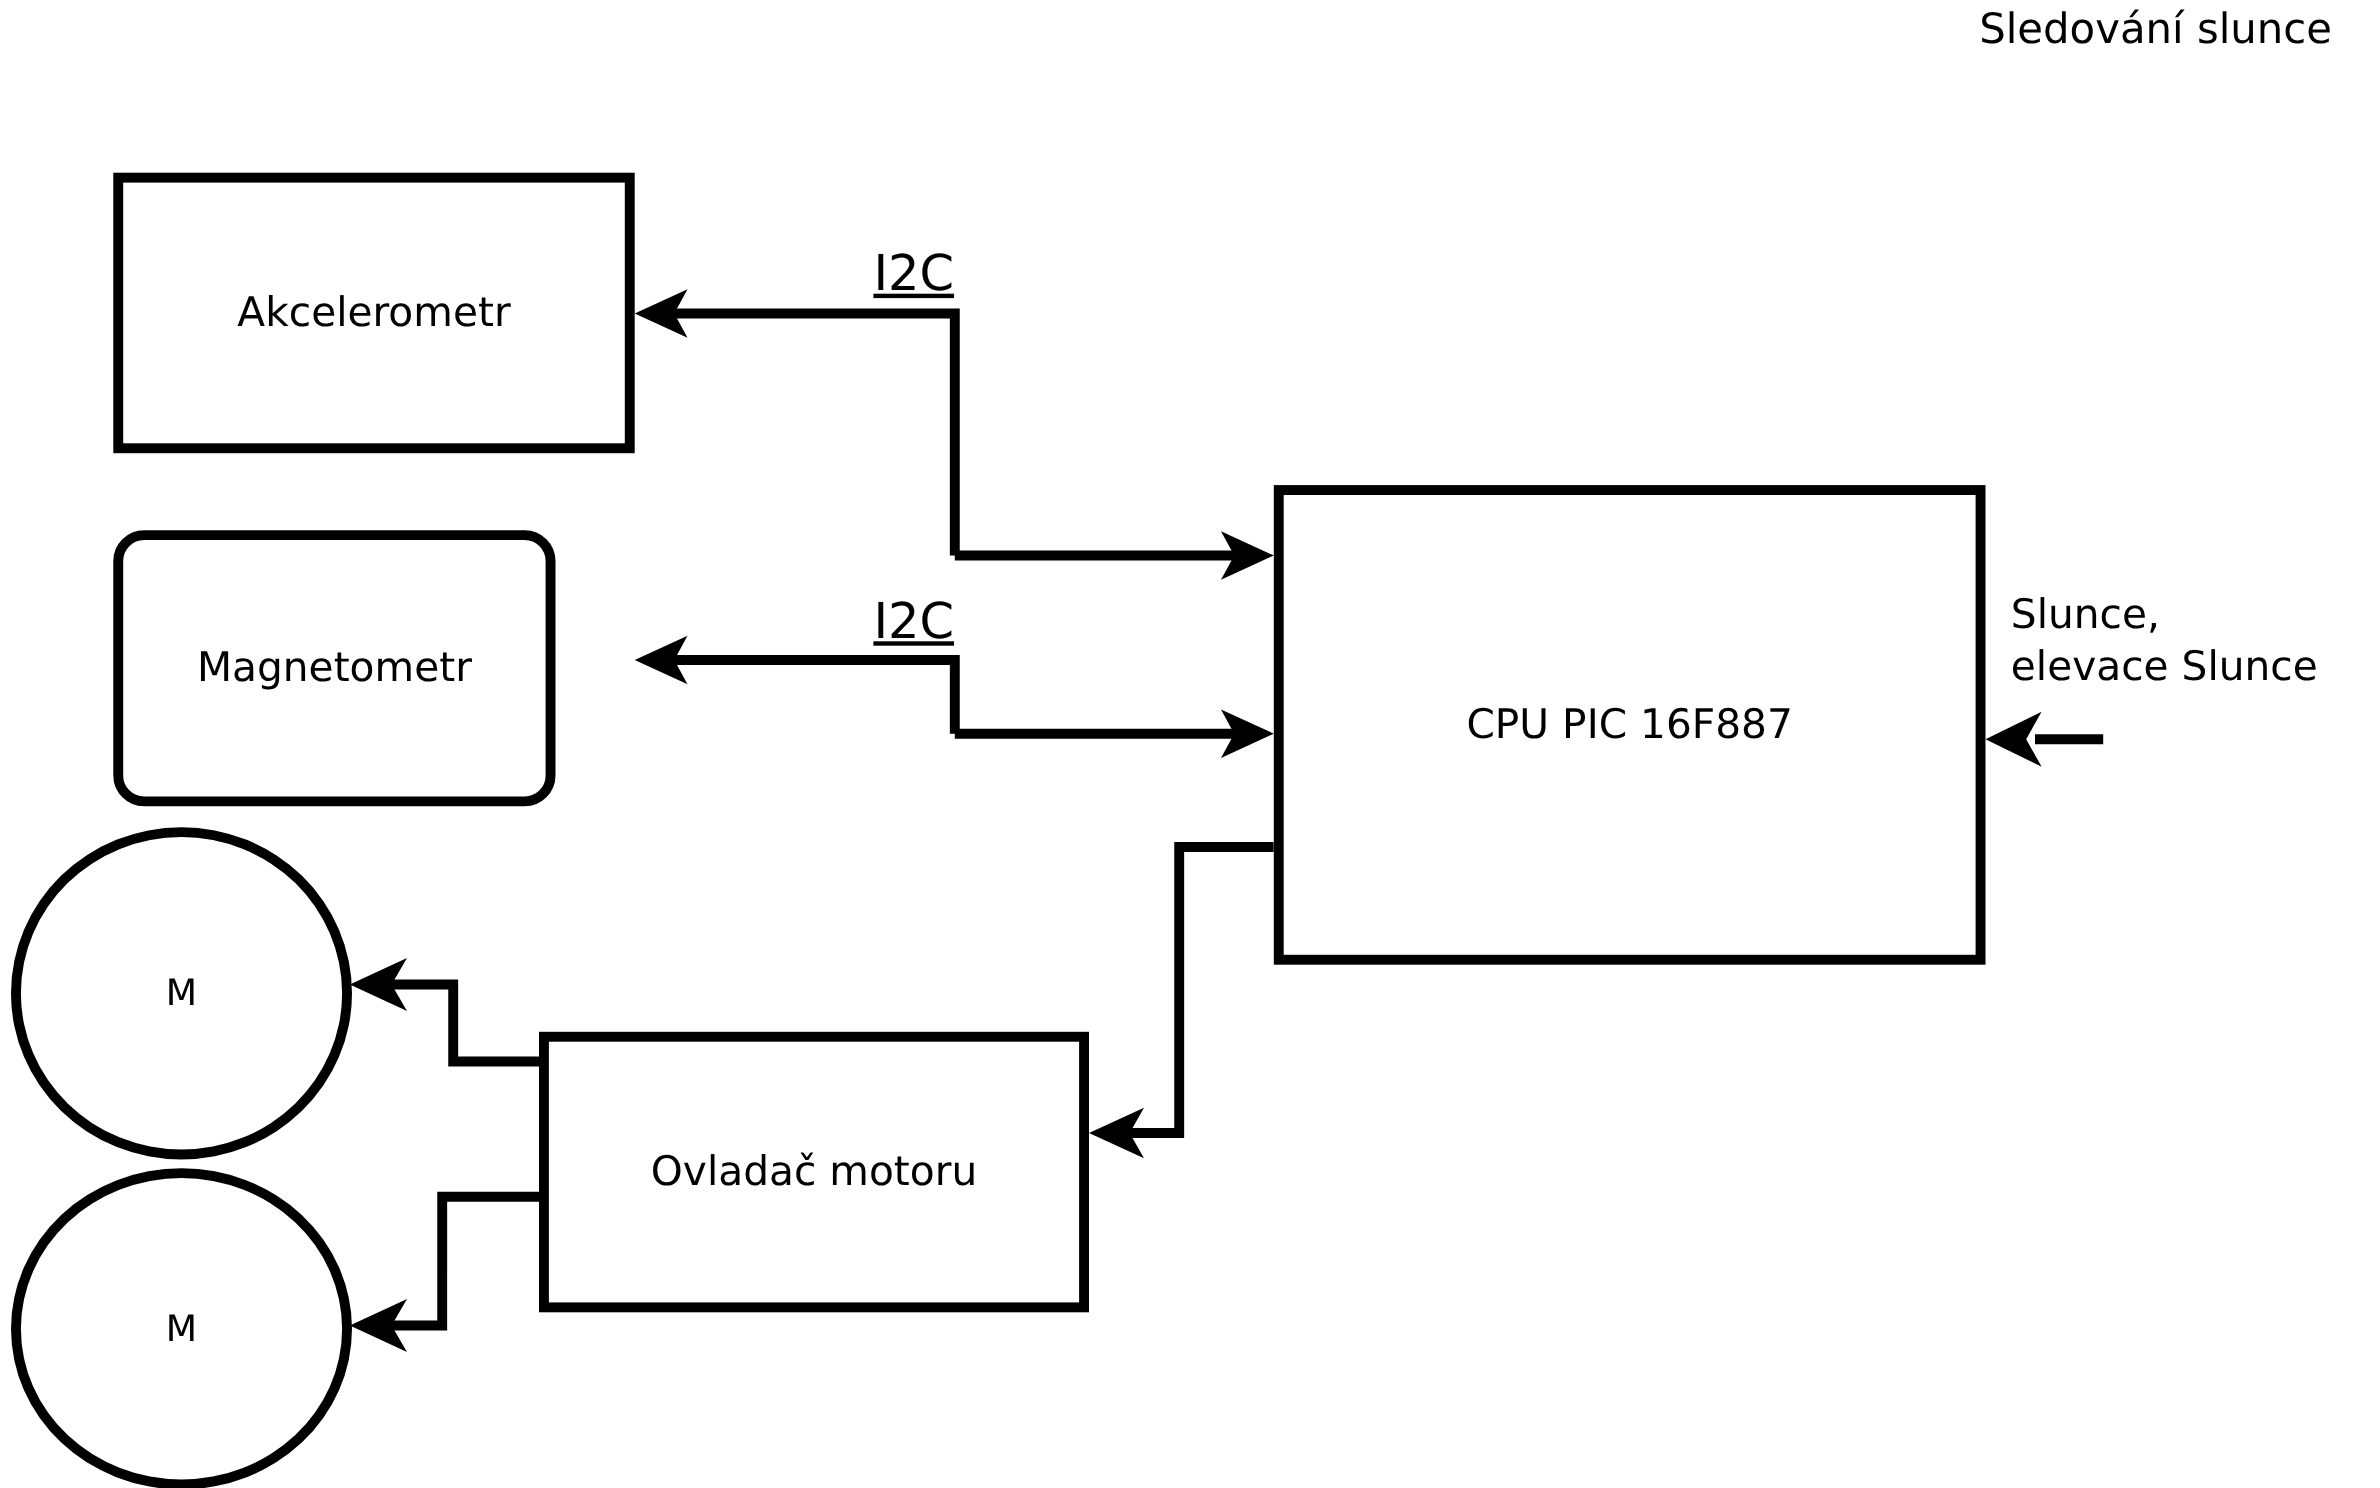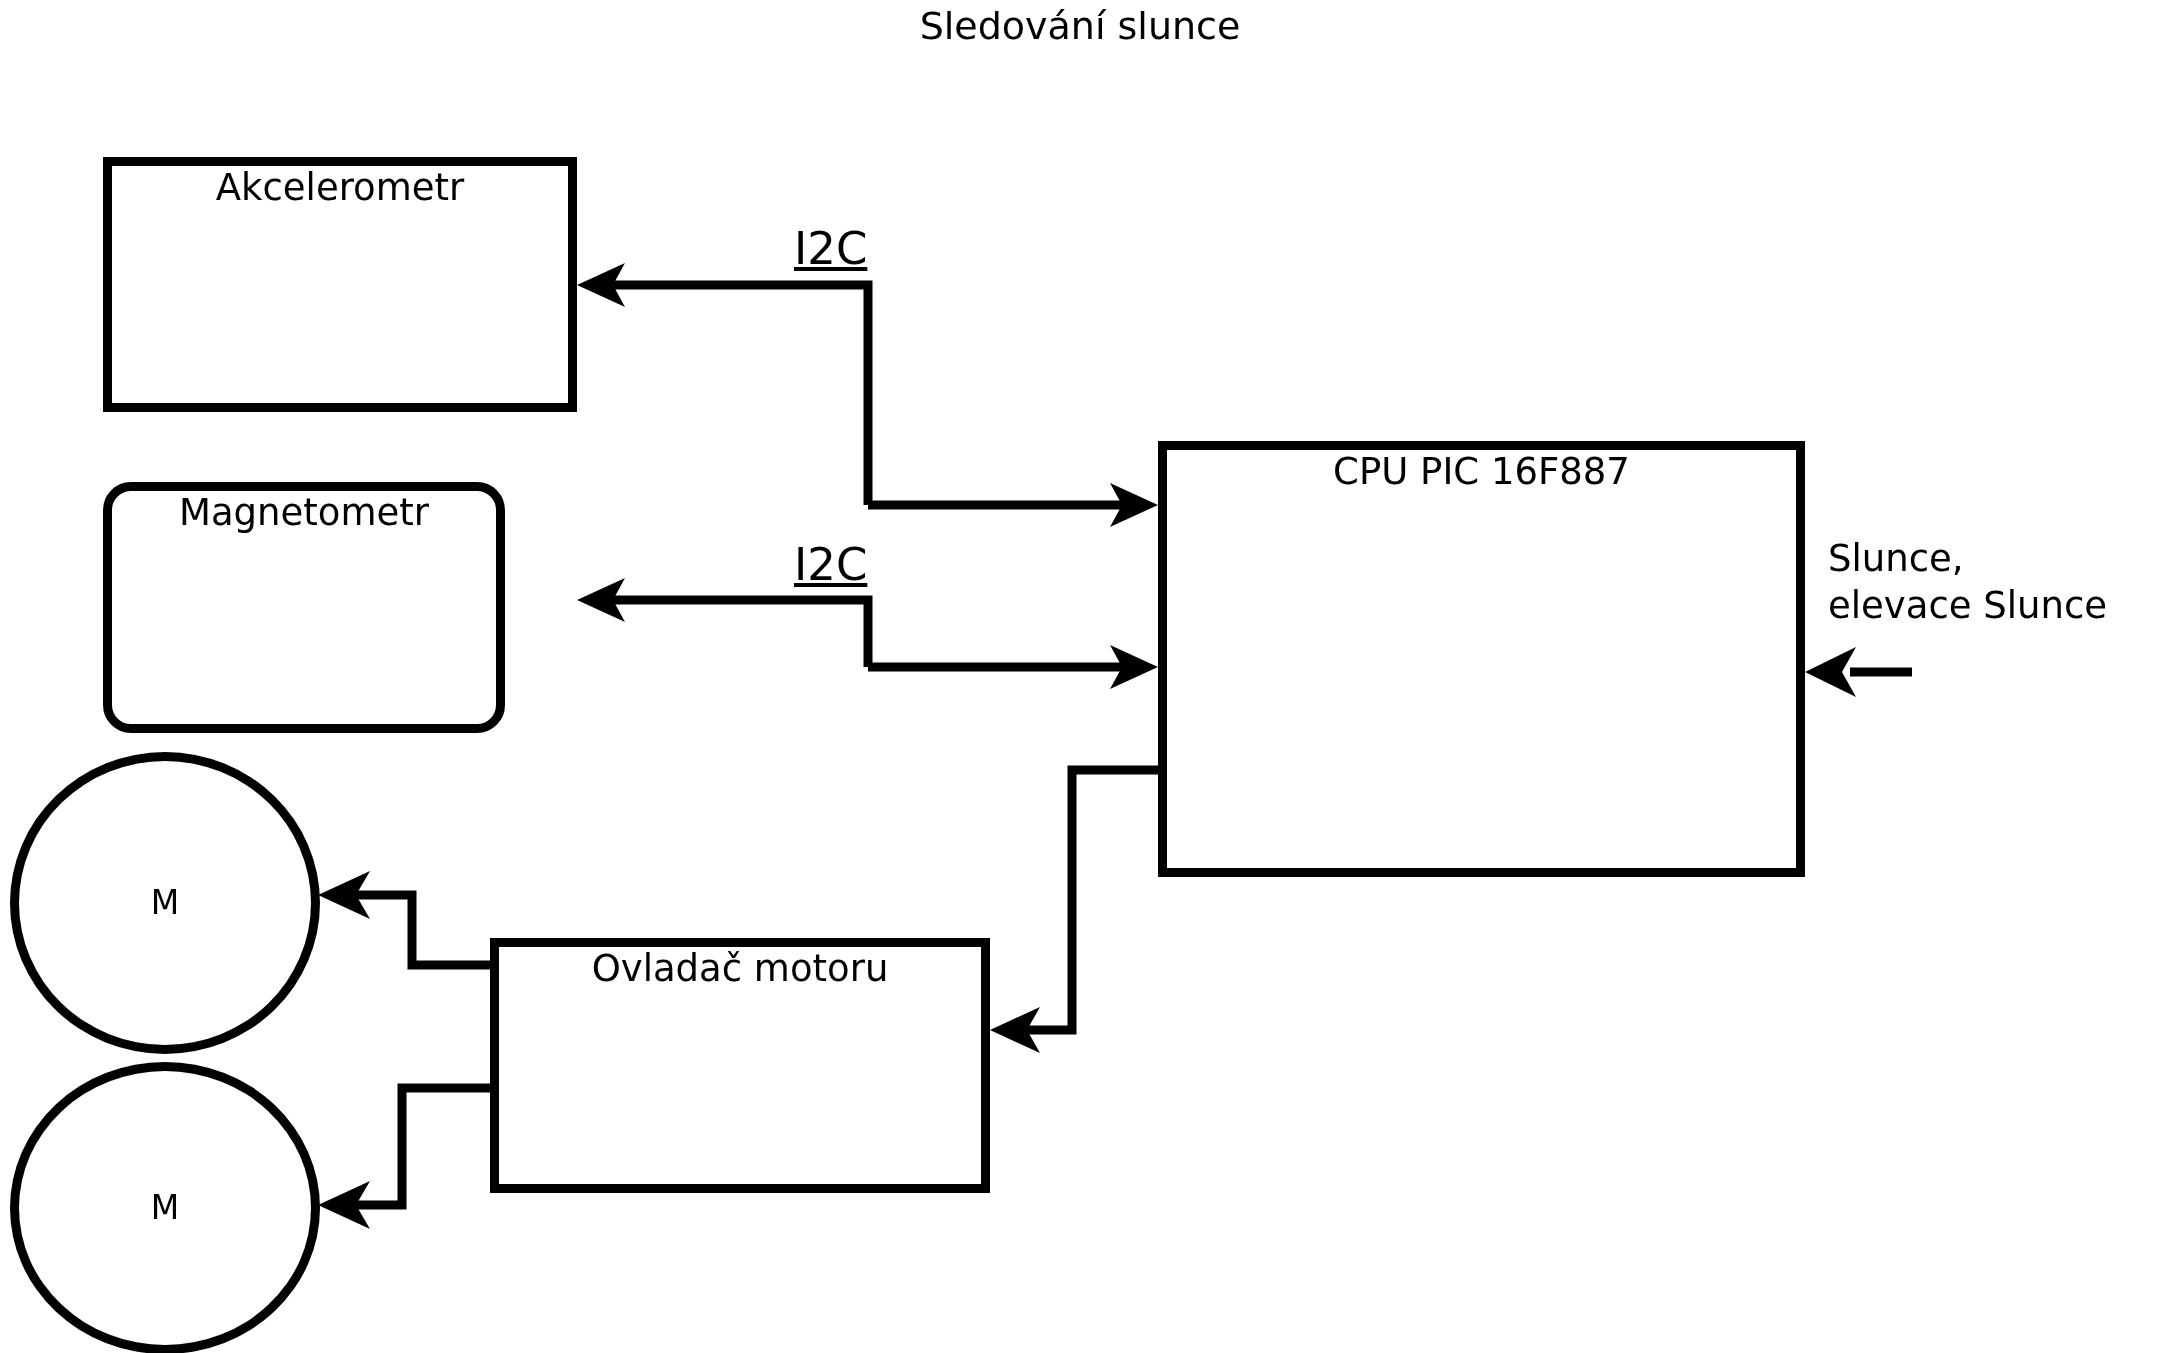--- a/index.html
+++ b/index.html
@@ -24,21 +24,21 @@
     top: 0;
     width: 2164px;
     height: 1353px;
   }
   .node-box {
     position: absolute;
     box-sizing: border-box;
     border: 9px solid #000000;
     background: #ffffff;
     display: flex;
-    align-items: flex-start;
+    align-items: center;
     justify-content: center;
   }
   .node-circle {
     position: absolute;
     box-sizing: border-box;
     border: 9px solid #000000;
     border-radius: 50%;
     background: #ffffff;
     display: flex;
     align-items: center;
@@ -82,20 +82,21 @@
     text-align: center;
     font-family: "DejaVu Sans", sans-serif;
     font-size: 38px;
     color: #000000;
     user-select: none;
   }
   
   #diagram-title {
     left: 40px;
     width: 2080px;
+    text-align: right;
   }
   .conn { fill: none; stroke: #000000; stroke-width: 9; stroke-linecap: butt; stroke-linejoin: miter; }
   .arrow-head { fill: #000000; stroke: none; }
 </style>
 </head>
 <body>
 
 <div id="canvas">
 
   <div id="diagram-title">Sledování slunce</div>

